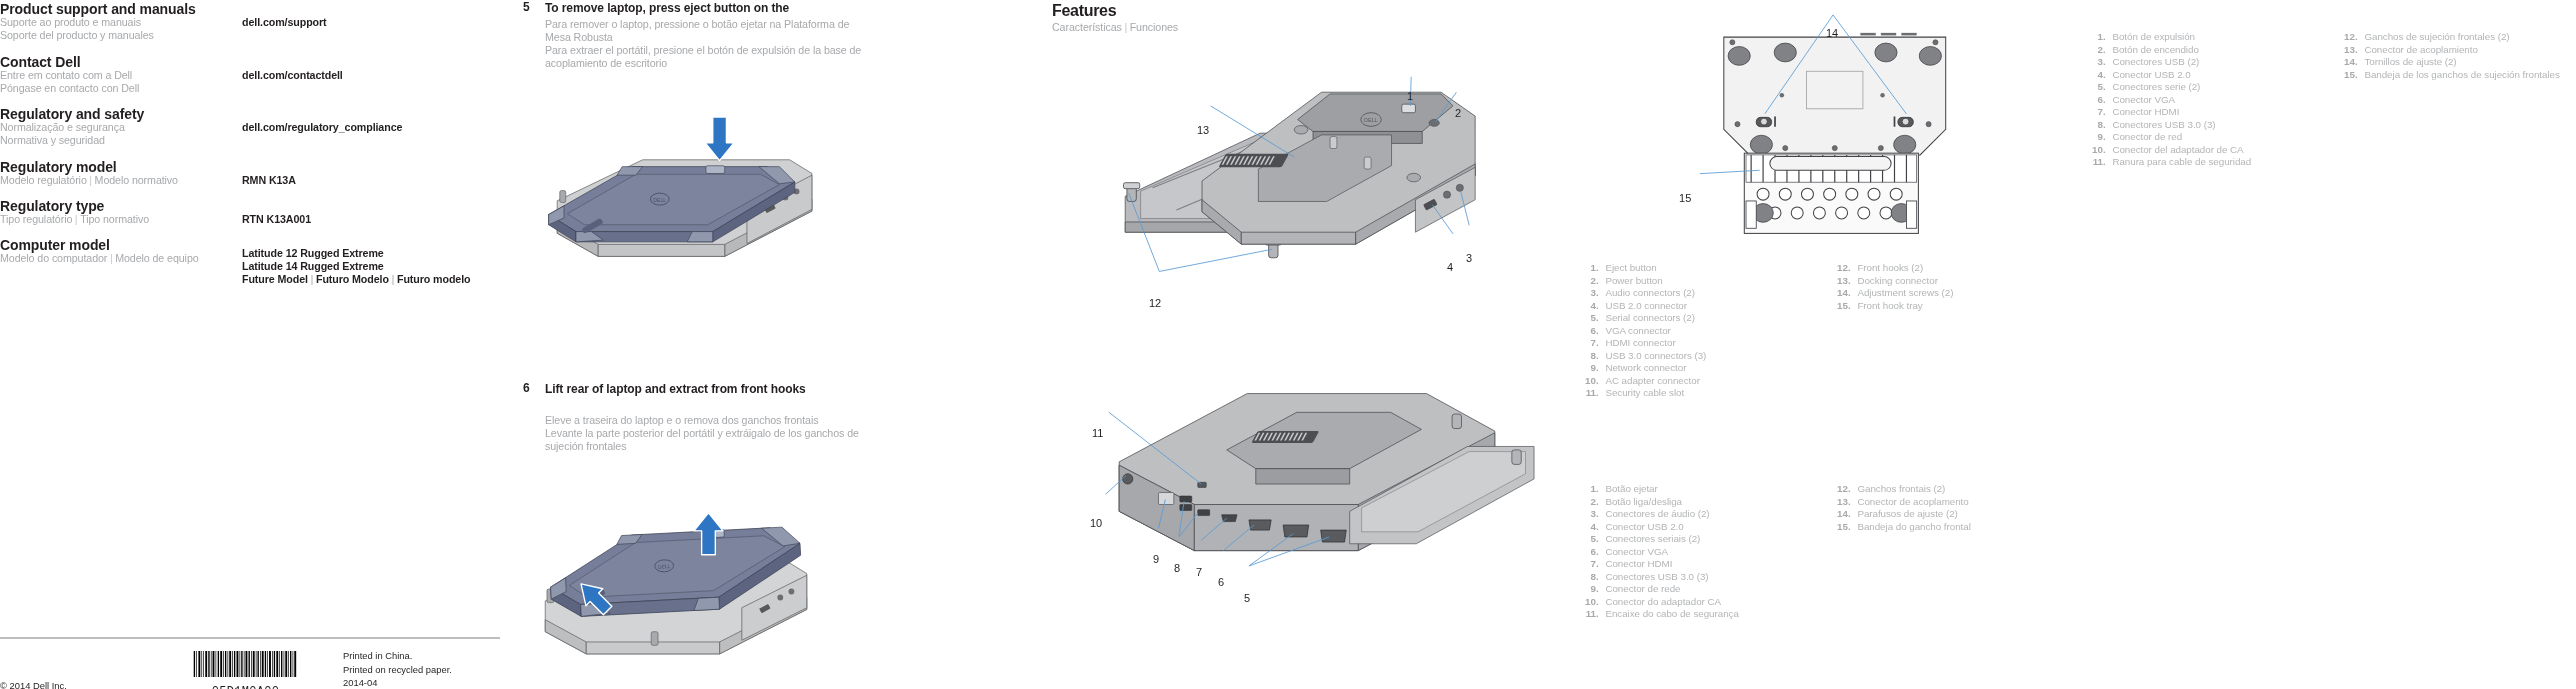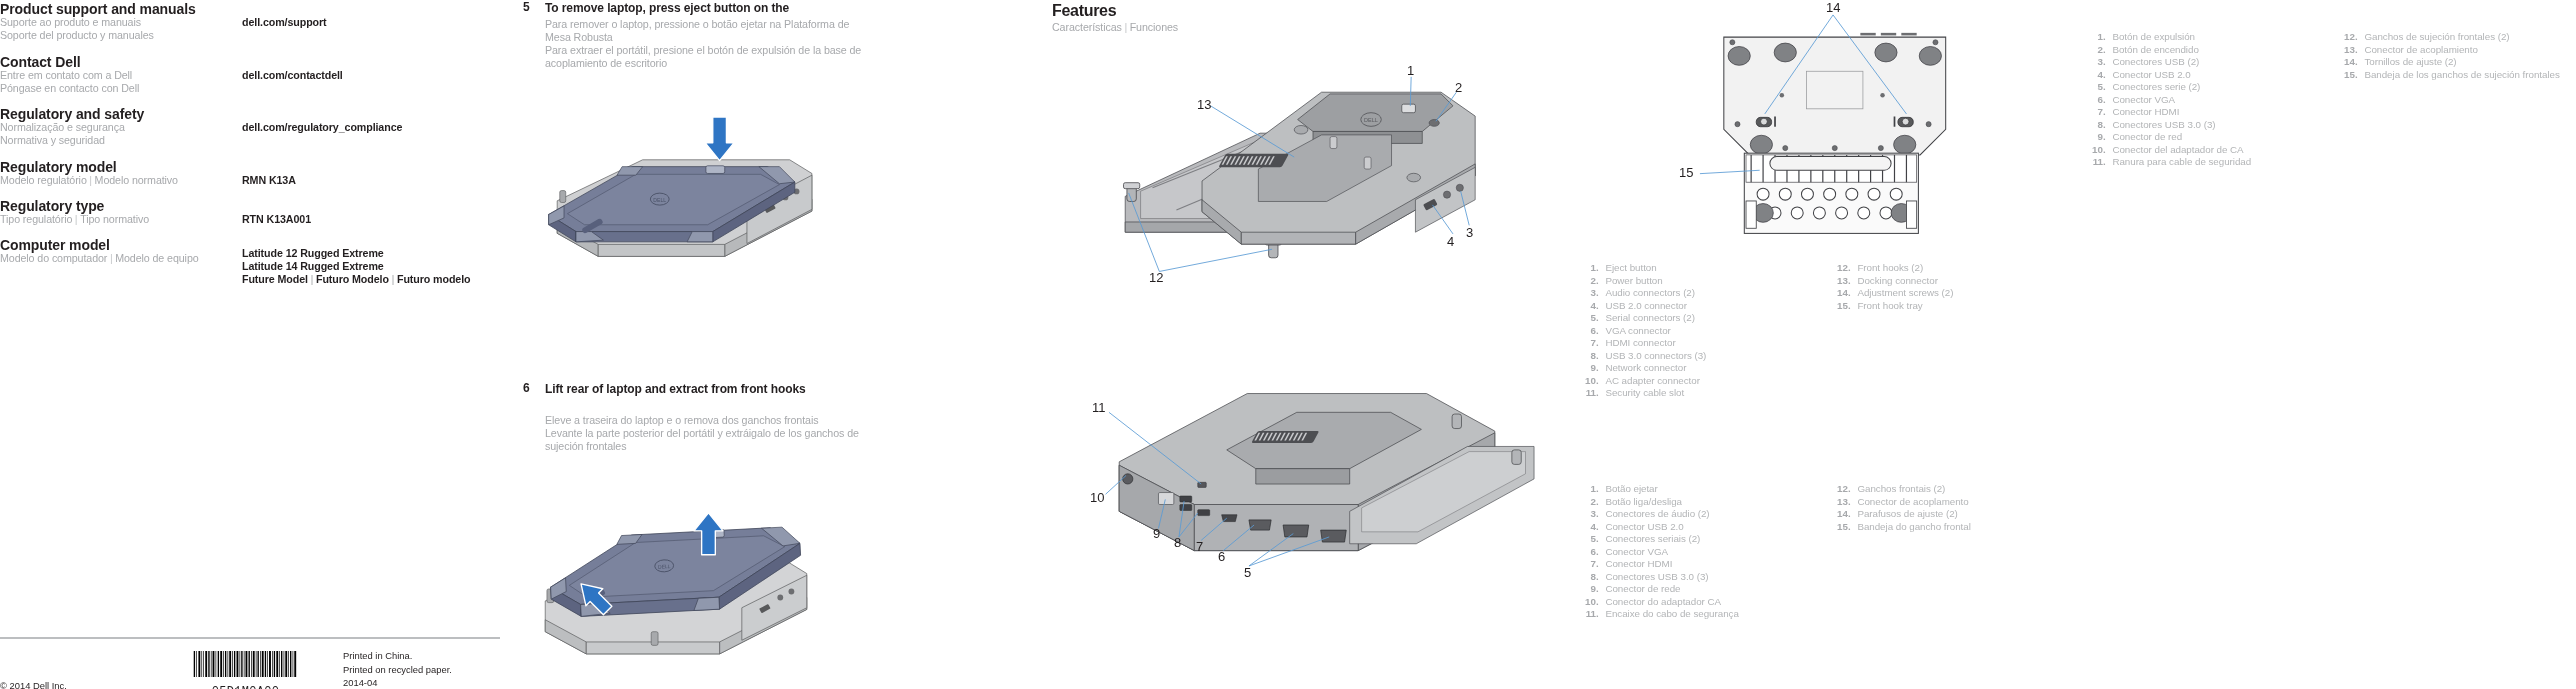--- a/index.html
+++ b/index.html
@@ -49,21 +49,21 @@
   #features-sub { color: #a7a9ac; font-size: 10.7px; margin-top: 1.7px; letter-spacing: -0.1px; }
 
   
   .flist { position: absolute; font-size: 9.8px; color: #b3b5b7; letter-spacing: -0.04px; }
   .flist .col { position: absolute; top: 0; }
   .fitem { display: flex; line-height: 12.5px; }
   .fnum { font-weight: bold; color: #a7a9ac; width: 21.4px; text-align: right; padding-right: 6.8px; flex: none; }
   .ftext { flex: 1; }
 
   
-  .callout { position: absolute; font-size: 13px; color: #231f20; }
+  .callout { position: absolute; font-size: 11px; color: #231f20; margin-top: 27px; }
 
   svg { display: block; }
   .lead { stroke: #5b9bd5; stroke-width: 1; fill: none; }
 </style>
 </head>
 <body>
 
 <div class="page">
 
   <div id="support-block">

